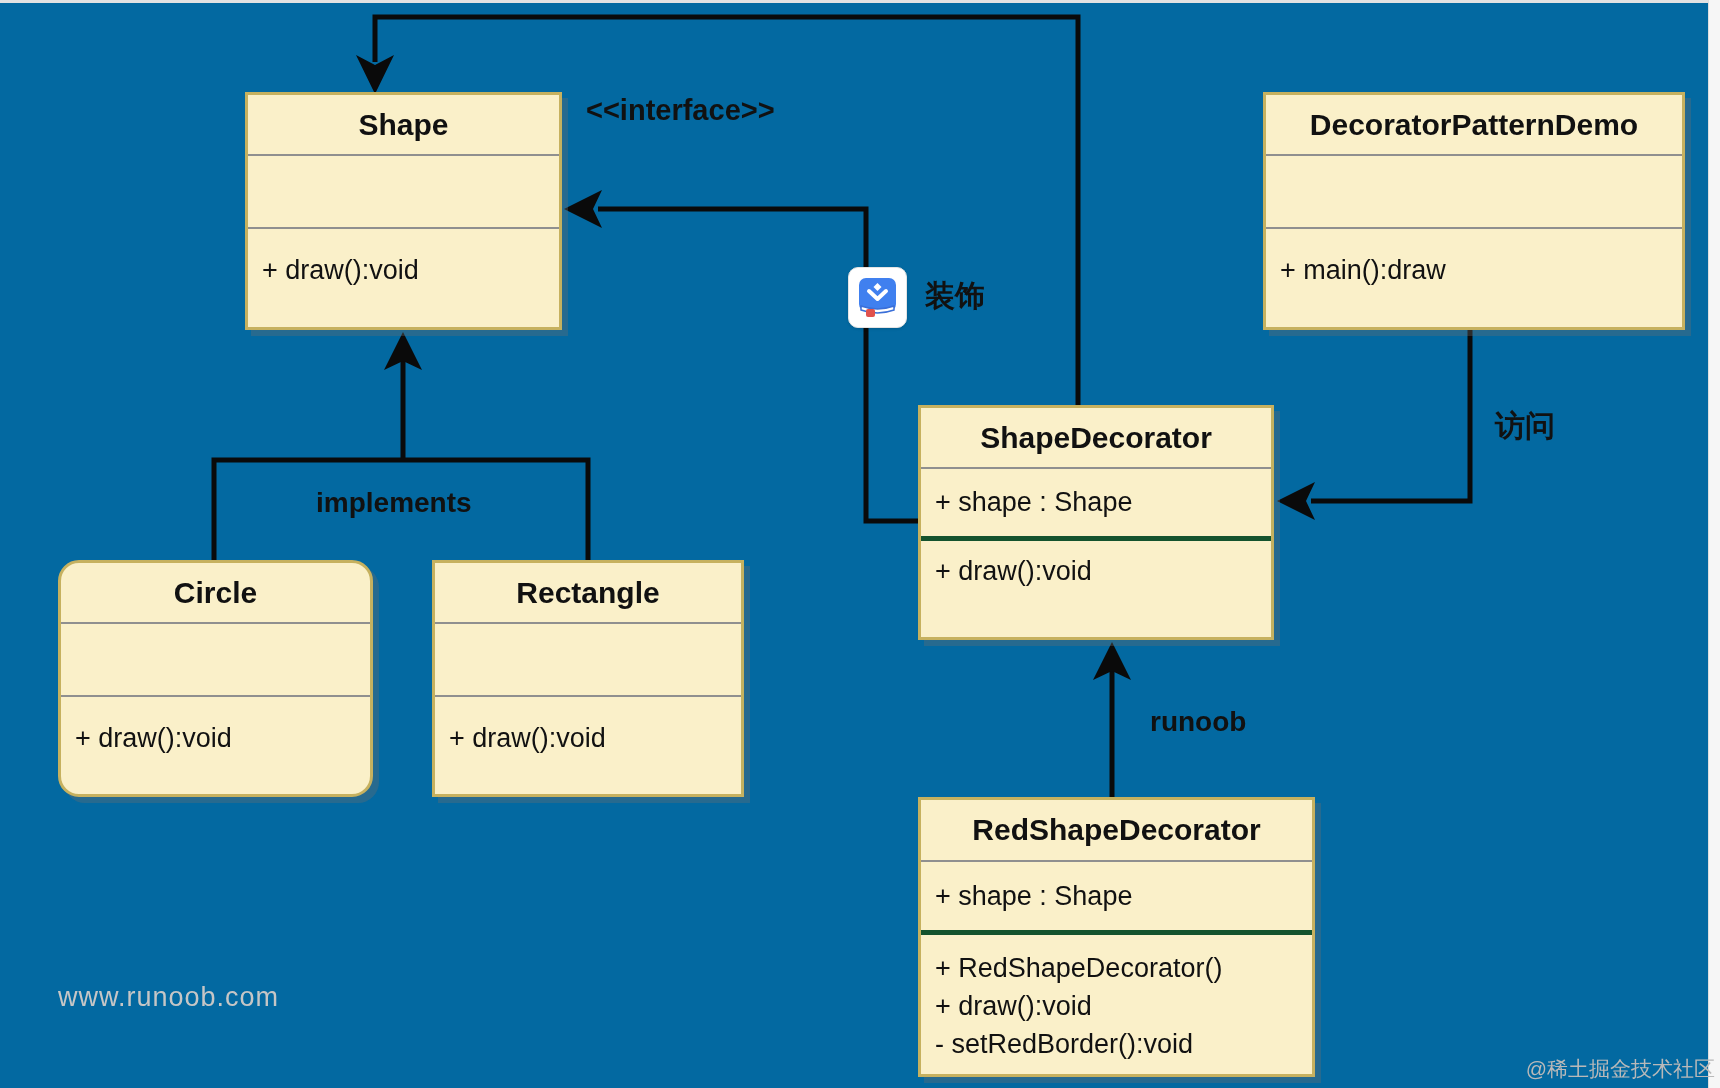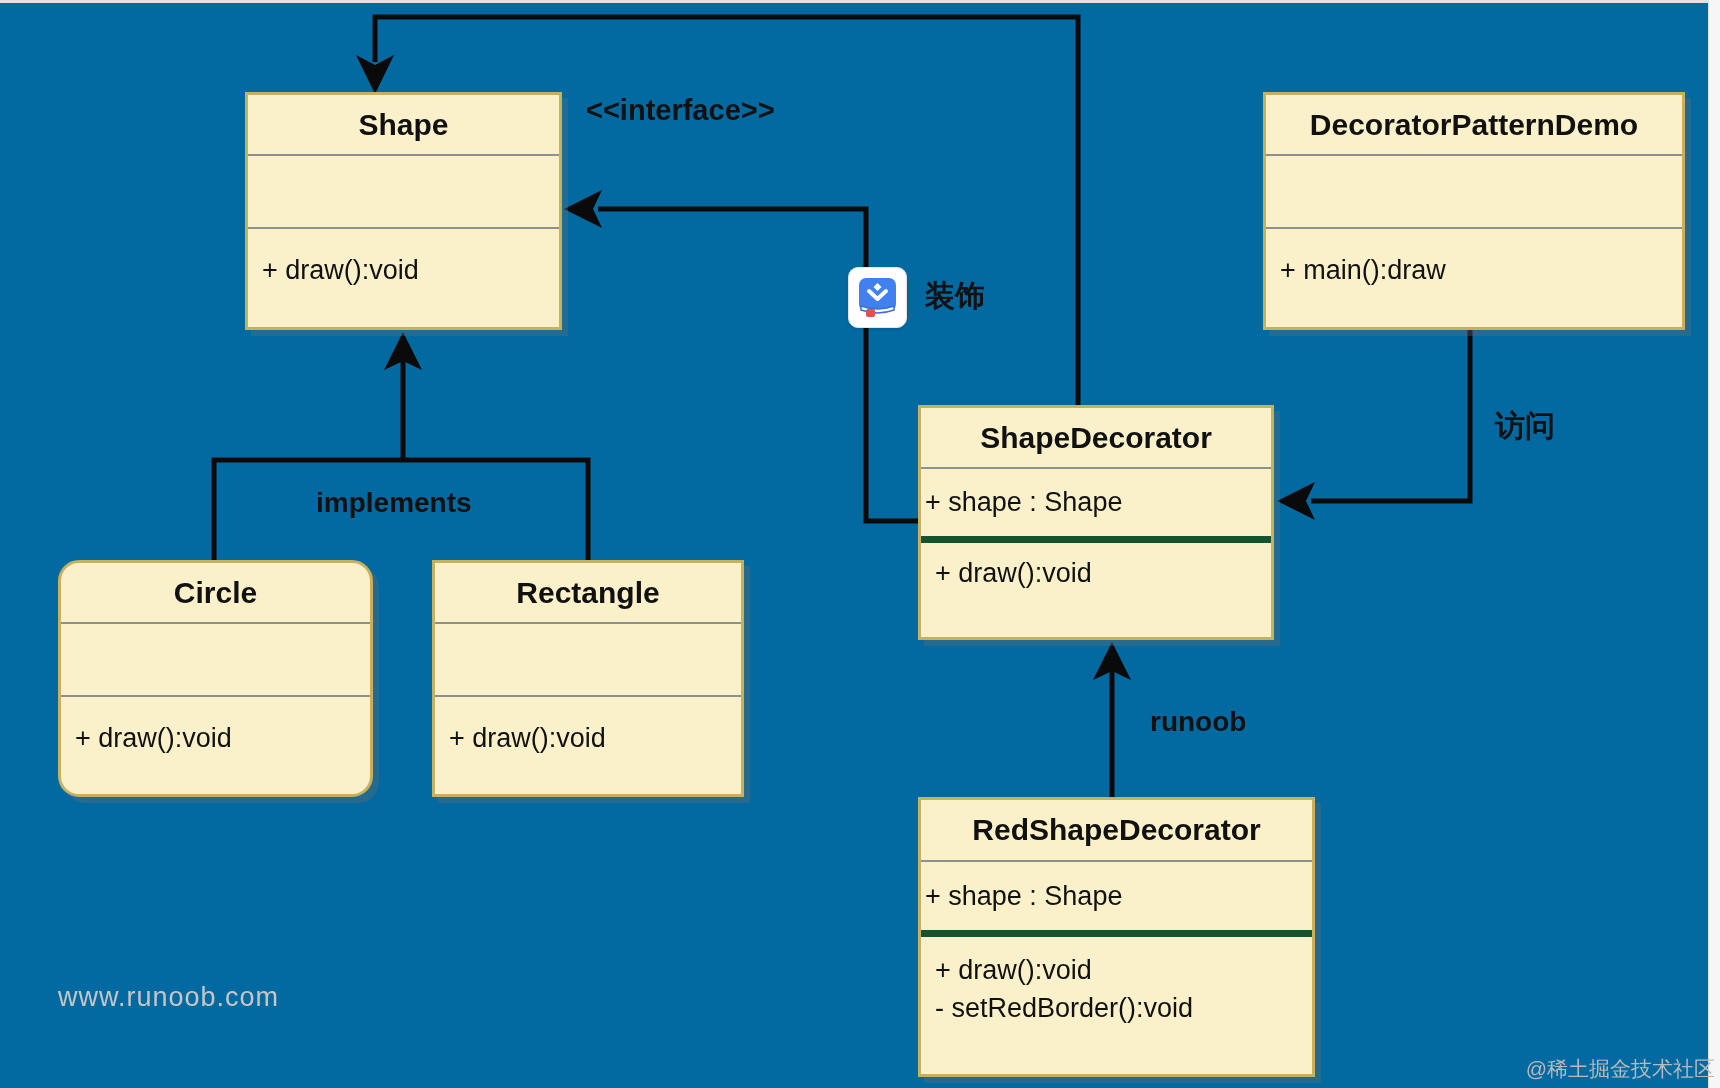--- a/index.html
+++ b/index.html
@@ -15,21 +15,21 @@
     background:#faf0c9;border:3px solid #c6b15f;
     box-shadow:6px 6px 0 rgba(110,110,110,0.35);
     display:flex;flex-direction:column;
   }
   .uml-title{
     flex:0 0 auto;display:flex;align-items:center;justify-content:center;
     font-weight:bold;font-size:30px;border-bottom:2px solid #8f8f8f;
   }
   .uml-mid{flex:0 0 auto;border-bottom:2px solid #8f8f8f;}
   .uml-attrs{flex:0 0 auto;display:flex;flex-direction:column;justify-content:center;
-    border-bottom:7px solid #14532d;padding-left:4px;font-size:27px;}
+    border-bottom:5px solid #14532d;padding-left:14px;font-size:27px;}
   .uml-methods{flex:1 1 auto;padding:16px 8px 0 14px;font-size:27px;line-height:38px;}
   .diag-label{position:absolute;z-index:3;font-weight:bold;white-space:nowrap;}
   .wm{position:absolute;z-index:3;white-space:nowrap;}
   .badge{
     position:absolute;z-index:4;background:#ffffff;border:1px solid #e4e4e4;border-radius:10px;
     box-shadow:0 1px 3px rgba(0,0,0,0.12);display:flex;align-items:center;justify-content:center;
   }
 </style>
 </head>
 <body>
@@ -107,20 +107,21 @@
       <div>+ draw():void</div>
     </div>
   </div>
 
   <div class="uml-box" style="left:918px;top:797px;width:397px;height:280px;">
     <div class="uml-title" style="height:60px;">RedShapeDecorator</div>
     <div class="uml-attrs" style="height:68px;">
       <div>+ shape : Shape</div>
     </div>
     <div class="uml-methods" style="padding-top:14px;line-height:38px;">
+      <div>+ RedShapeDecorator()</div>
       <div>+ draw():void</div>
       <div>- setRedBorder():void</div>
     </div>
   </div>
 
   <div class="diag-label" style="left:586px;top:94px;font-size:29px;">&lt;&lt;interface&gt;&gt;</div>
   <div class="diag-label" style="left:316px;top:487px;font-size:28px;">implements</div>
   <div class="diag-label" style="left:1150px;top:706px;font-size:28px;">runoob</div>
   <div class="diag-label" style="left:925px;top:276px;font-size:30px;">装饰</div>
   <div class="diag-label" style="left:1495px;top:406px;font-size:30px;text-align:right;">访问</div>

